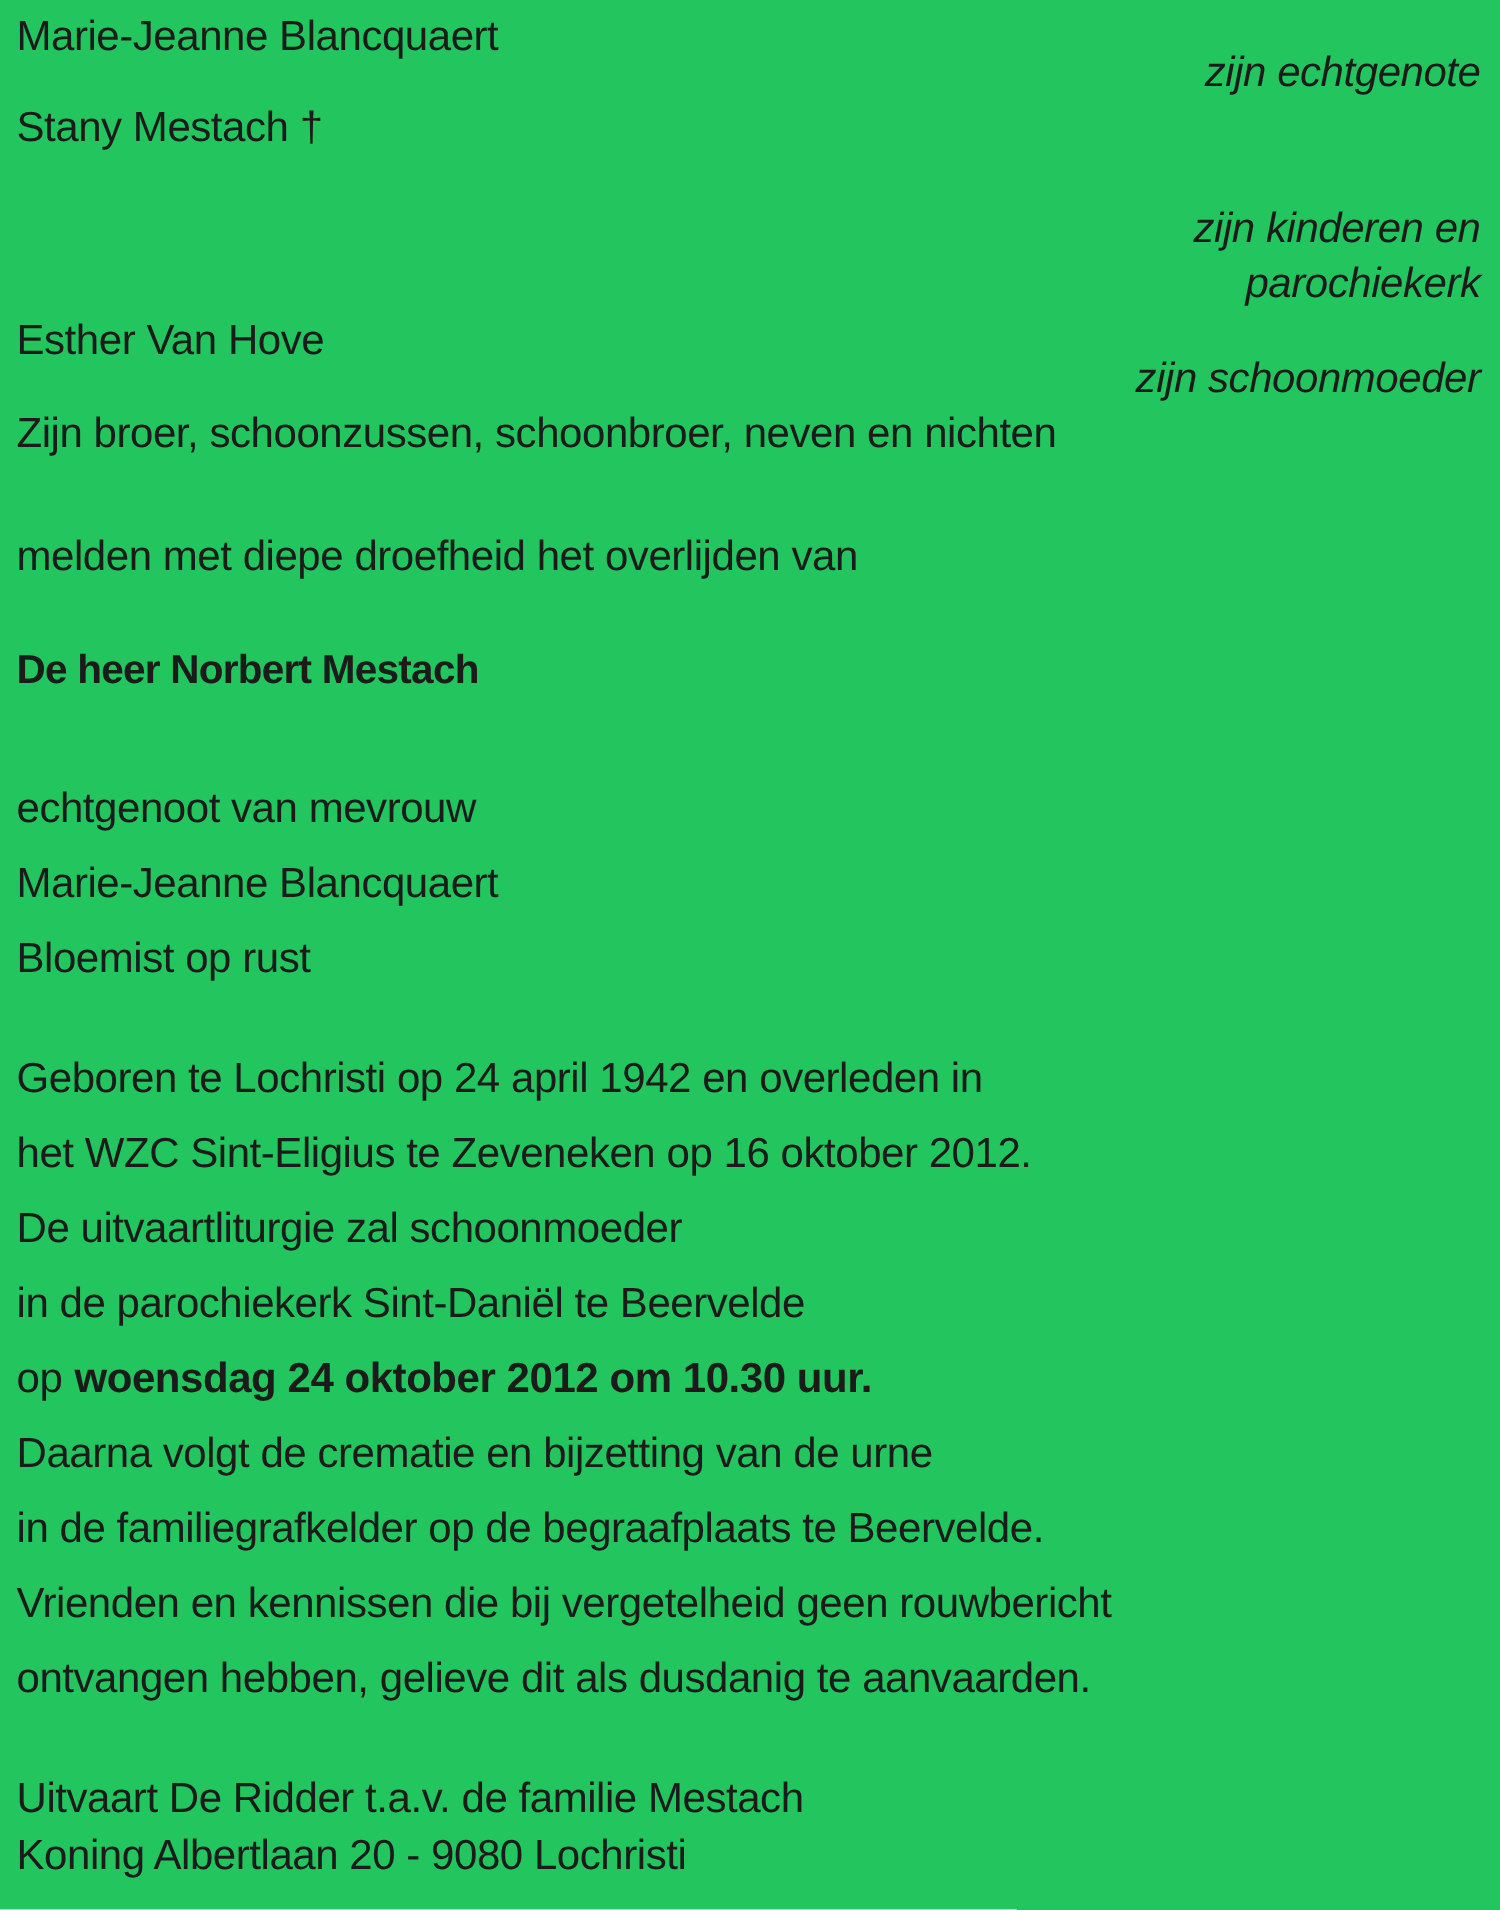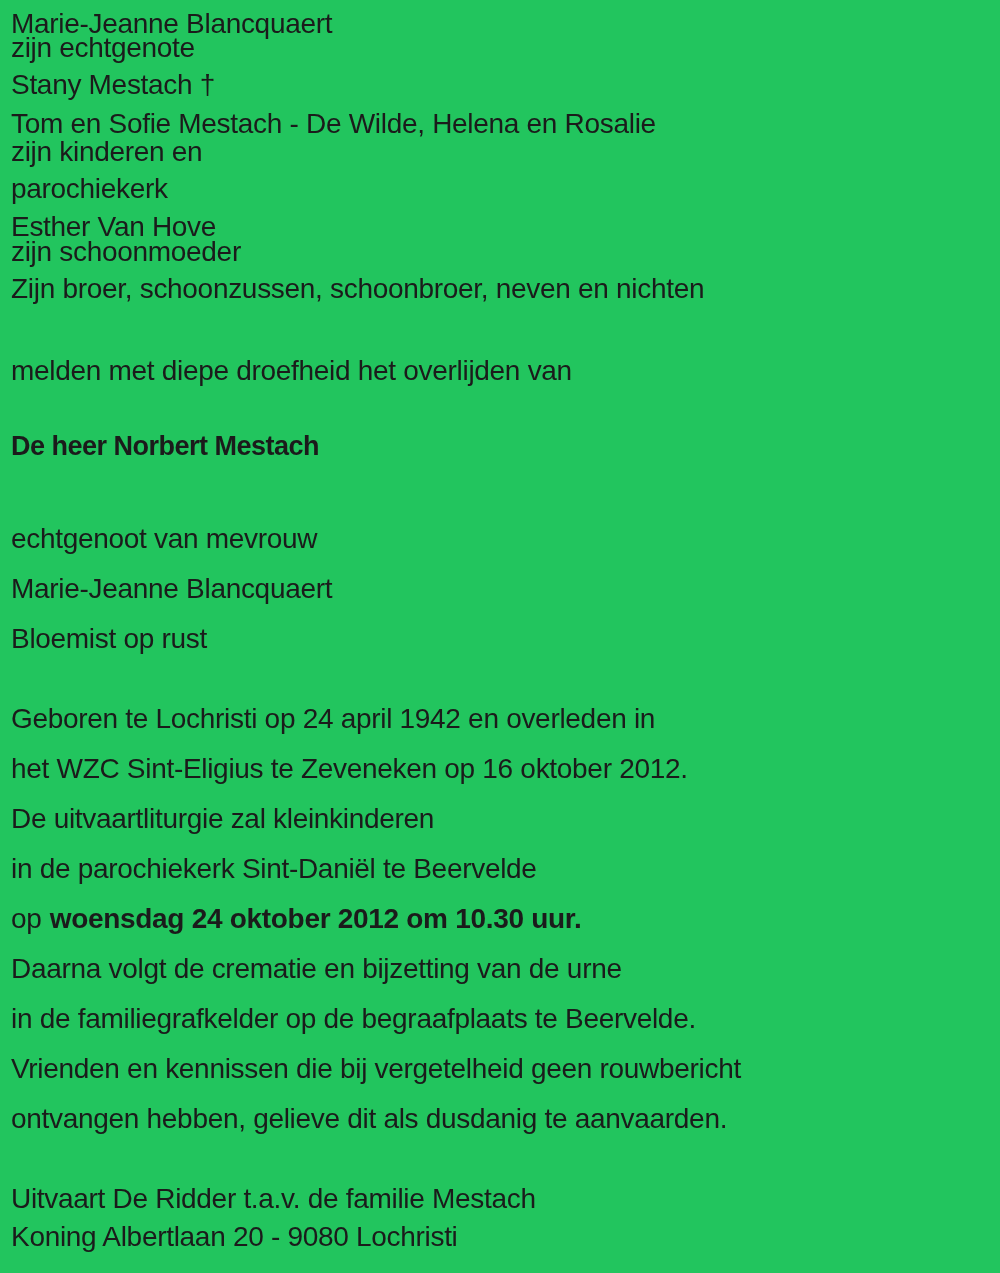--- a/index.html
+++ b/index.html
@@ -19,60 +19,60 @@
   .line {
     position: absolute;
     left: 11px;
     right: 13px;
     font-size: 28px;
     line-height: 1;
     letter-spacing: -0.3px;
     white-space: nowrap;
   }
   .role {
-    text-align: left;
+    text-align: right;
+    font-style: italic;
   }
   .title {
     font-size: 27px;
     font-weight: bold;
     letter-spacing: -0.5px;
   }
   .bold { font-weight: bold; text-align: center; }
   .after-prefix { margin-left: 0.29em; }
 </style>
 </head>
 <body>
 
 <div class="page">
 
   <div class="line" style="top:10px">Marie-Jeanne Blancquaert</div>
   <div class="line role" style="top:34px">zijn echtgenote</div>
 
   <div class="line" style="top:71px">Stany Mestach †</div>
 
-  <div class="line" style="top:110px">Tom en Sofie Mestach - De Wilde, Helena en Rosalie</div>
   <div class="line role" style="top:138px">zijn kinderen en</div>
   <div class="line role" style="top:175px">parochiekerk</div>
 
   <div class="line" style="top:213px">Esther Van Hove</div>
   <div class="line role" style="top:238px">zijn schoonmoeder</div>
 
   <div class="line" style="top:275px">Zijn broer, schoonzussen, schoonbroer, neven en nichten</div>
 
   <div class="line" style="top:357px">melden met diepe droefheid het overlijden van</div>
 
   <div class="line title" style="top:433px">De heer Norbert Mestach</div>
 
   <div class="line" style="top:525px">echtgenoot van mevrouw</div>
   <div class="line" style="top:575px">Marie-Jeanne Blancquaert</div>
   <div class="line" style="top:625px">Bloemist op rust</div>
 
   <div class="line" style="top:705px">Geboren te Lochristi op 24 april 1942 en overleden in</div>
   <div class="line" style="top:755px">het WZC Sint-Eligius te Zeveneken op 16 oktober 2012.</div>
-  <div class="line" style="top:805px">De uitvaartliturgie zal kleinkinderen</div>
+  <div class="line" style="top:805px">De uitvaartliturgie zal schoonmoeder</div>
   <div class="line" style="top:855px">in de parochiekerk Sint-Daniël te Beervelde</div>
   <div class="line" style="top:905px">
     <span>op</span><span class="bold after-prefix">woensdag 24 oktober 2012 om 10.30 uur.</span>
   </div>
   <div class="line" style="top:955px">Daarna volgt de crematie en bijzetting van de urne</div>
   <div class="line" style="top:1005px">in de familiegrafkelder op de begraafplaats te Beervelde.</div>
   <div class="line" style="top:1055px">Vrienden en kennissen die bij vergetelheid geen rouwbericht</div>
   <div class="line" style="top:1105px">ontvangen hebben, gelieve dit als dusdanig te aanvaarden.</div>
 
   <div class="line" style="top:1185px">Uitvaart De Ridder t.a.v. de familie Mestach</div>

